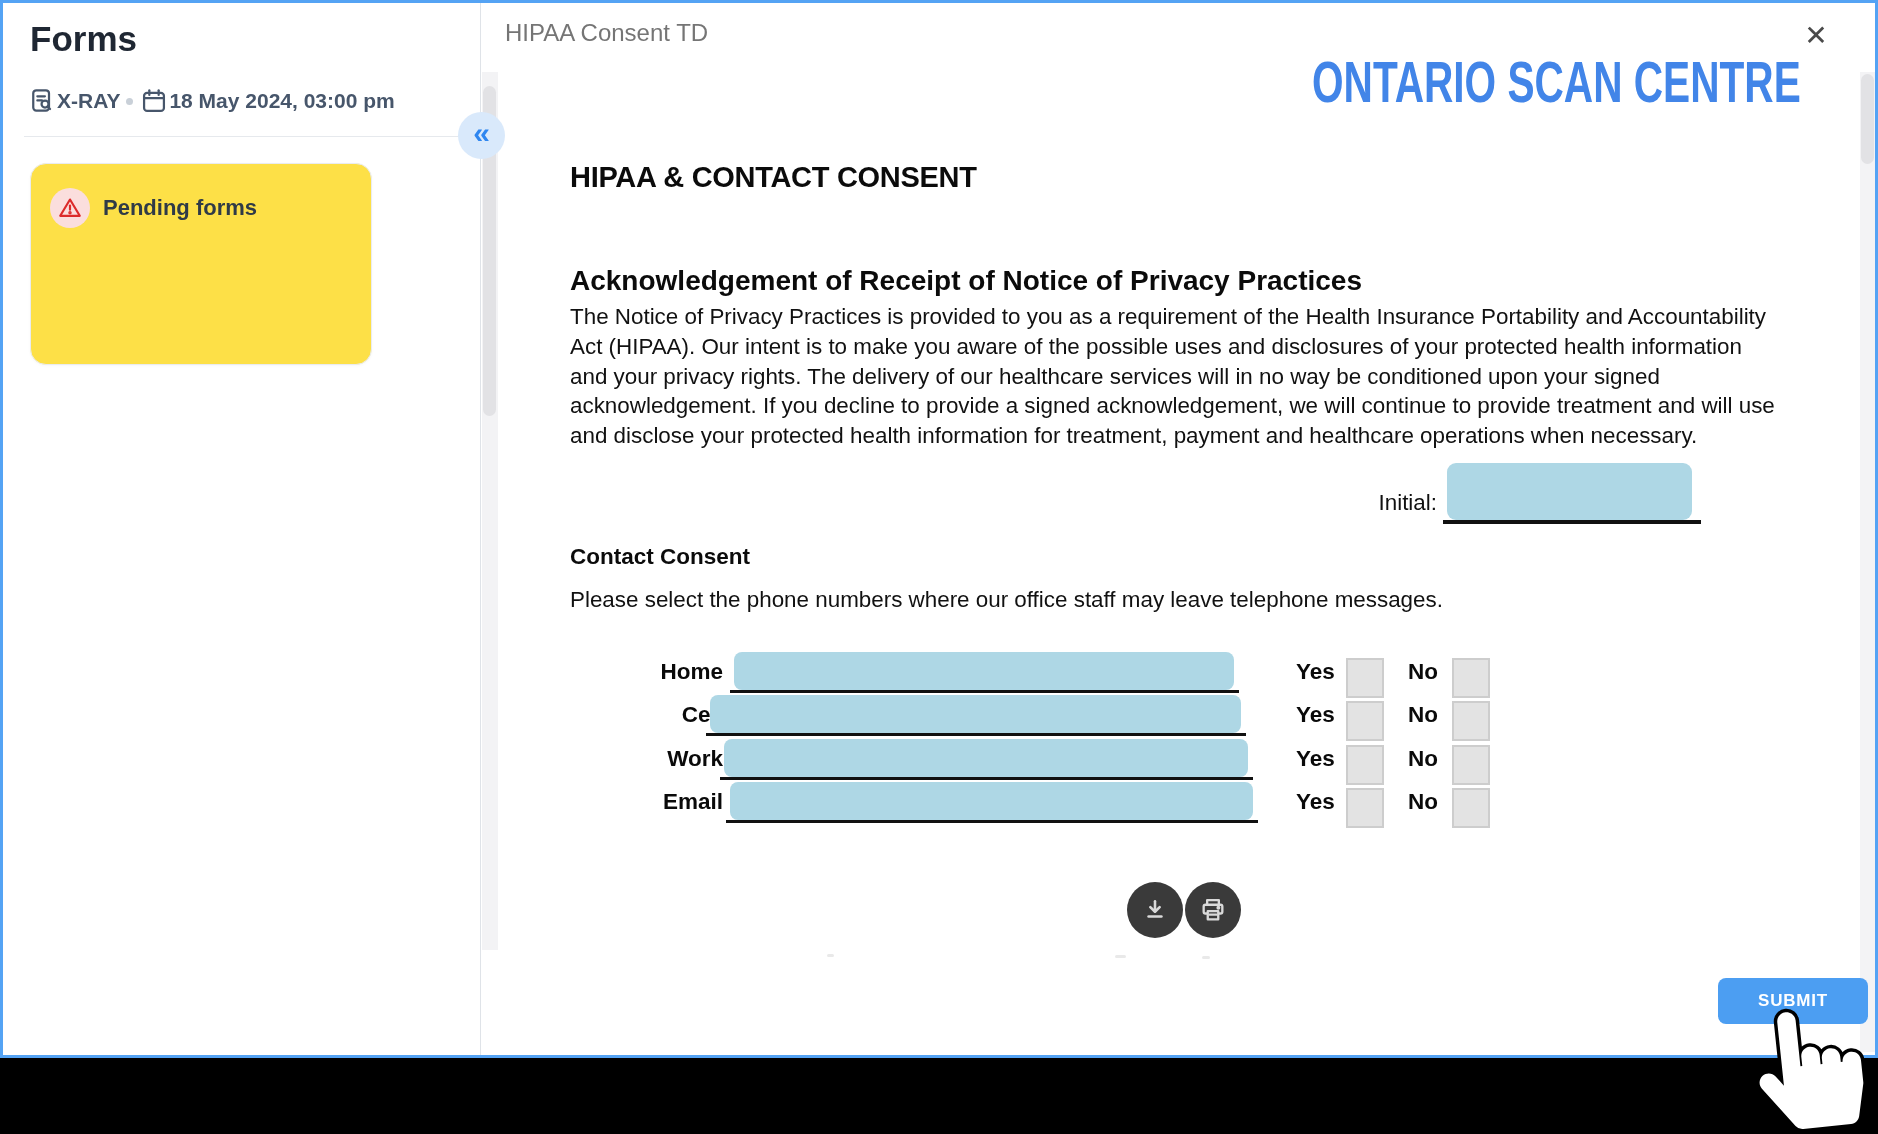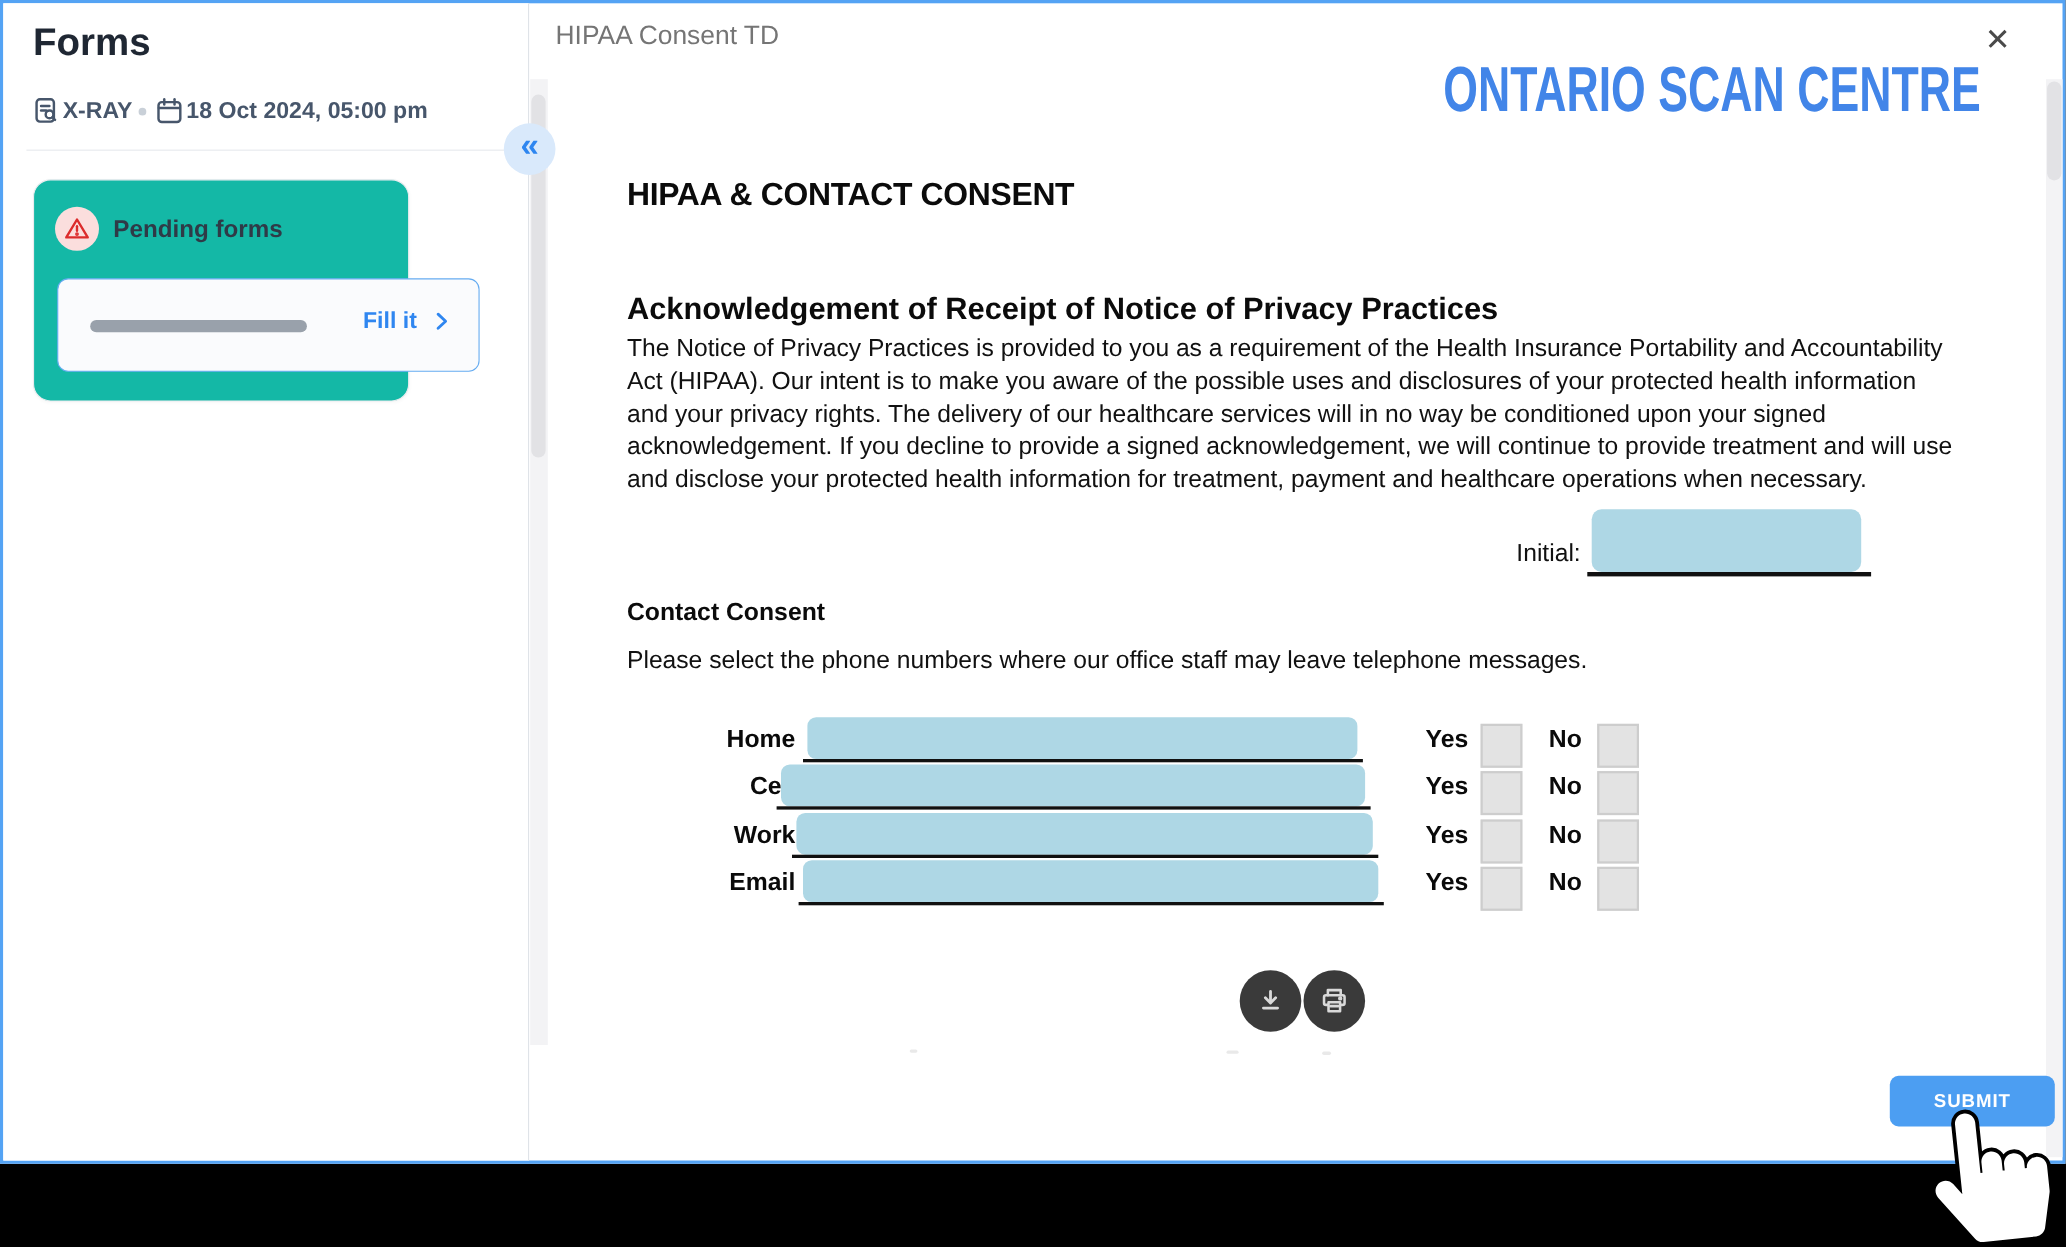--- a/index.html
+++ b/index.html
@@ -15,21 +15,21 @@
   
   .sidebar { position:absolute; left:0; top:0; width:477px; height:1052px;
     background:#fff; border-right:1px solid #DFE3E8; }
   .forms-title { position:absolute; left:27px; top:16px; font-size:35px; font-weight:bold; color:#1F2733; }
   .meta-row { position:absolute; left:24px; top:82px; height:32px; display:flex; align-items:center; color:#47566B; }
   .meta-row .ic { width:30px; height:30px; display:flex; align-items:center; justify-content:center; color:#47566B; }
   .meta-text { font-size:21px; font-weight:bold; color:#47566B; }
   .meta-dot { width:7px; height:7px; border-radius:50%; background:#C9D0D8; margin:0 6px; }
   .side-divider { position:absolute; left:21px; top:133px; width:437px; height:1px; background:#E6E9ED; }
   .pending-card { position:absolute; left:27px; top:160px; width:342px; height:202px;
-    background:#14b8a6; border:1.5px solid #EAECEF; border-radius:16px; box-sizing:border-box;
+    background:#fde047; border:1.5px solid #EAECEF; border-radius:16px; box-sizing:border-box;
     box-shadow:0 1px 3px rgba(0,0,0,0.03); }
   .warn-badge { position:absolute; left:19px; top:24px; width:40px; height:40px; border-radius:50%;
     background:#FBDEDD; display:flex; align-items:center; justify-content:center; color:#DC2B2B; }
   .pending-title { position:absolute; left:72px; top:31px; font-size:22px; font-weight:bold; color:#2F3A47; }
   .pending-item { position:absolute; left:21px; top:89px; width:384px; height:85px; box-sizing:border-box;
     background:#FAFBFD; border:1.5px solid #66ACF1; border-radius:10px; cursor:pointer; }
   .redacted-pill { position:absolute; left:29px; top:37px; width:197px; height:11px; border-radius:6px; background:#99A1AB; }
   .fill-it { position:absolute; left:277px; top:26px; font-size:21px; font-weight:bold; color:#2F86F0; }
   .fill-chevron { position:absolute; left:337px; top:24px; width:22px; height:28px; color:#2F86F0; }
   .collapse-btn { position:absolute; left:455px; top:109px; width:47px; height:47px; border-radius:50%;
@@ -114,44 +114,35 @@
         <span class="meta-text">X-RAY</span>
         <span class="meta-dot"></span>
         <span class="ic">
           <svg width="28" height="28" viewBox="0 0 24 24" fill="none" stroke="currentColor" stroke-width="1.9" stroke-linecap="round" stroke-linejoin="round">
             <rect x="3.5" y="5" width="17" height="15.5" rx="2.6"></rect>
             <line x1="8" y1="2.8" x2="8" y2="6.8"></line>
             <line x1="16" y1="2.8" x2="16" y2="6.8"></line>
             <line x1="3.8" y1="9.6" x2="20.2" y2="9.6"></line>
           </svg>
         </span>
-        <span class="meta-text">18 Oct 2024, 05:00 pm</span>
+        <span class="meta-text">18 May 2024, 03:00 pm</span>
       </div>
 
       <div class="side-divider"></div>
 
       <div class="pending-card">
         <div class="warn-badge">
           <svg width="26" height="26" viewBox="0 0 24 24" fill="none" stroke="currentColor" stroke-width="2" stroke-linecap="round" stroke-linejoin="round">
             <path d="M12 4.2 L21 19.2 L3 19.2 Z"></path>
             <line x1="12" y1="9.8" x2="12" y2="13.6"></line>
             <circle cx="12" cy="16.4" r="0.6" fill="currentColor"></circle>
           </svg>
         </div>
         <div class="pending-title">Pending forms</div>
 
-        <div class="pending-item">
-          <div class="redacted-pill"></div>
-          <div class="fill-it">Fill it</div>
-          <div class="fill-chevron">
-            <svg width="22" height="28" viewBox="0 0 24 24" fill="none" stroke="currentColor" stroke-width="2.8" stroke-linecap="round" stroke-linejoin="round">
-              <polyline points="9,5 16.5,12 9,19"></polyline>
-            </svg>
-          </div>
-        </div>
       </div>
     </div>
 
     <div class="collapse-btn">«</div>
 
     <div class="modal-title">HIPAA Consent TD</div>
     <div class="close-btn">✕</div>
 
     <div class="scrollbar sb-left">
       <div class="sb-thumb"></div>

